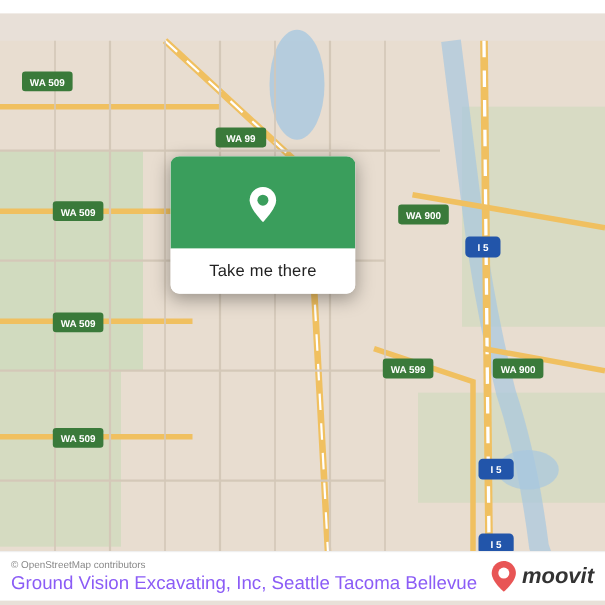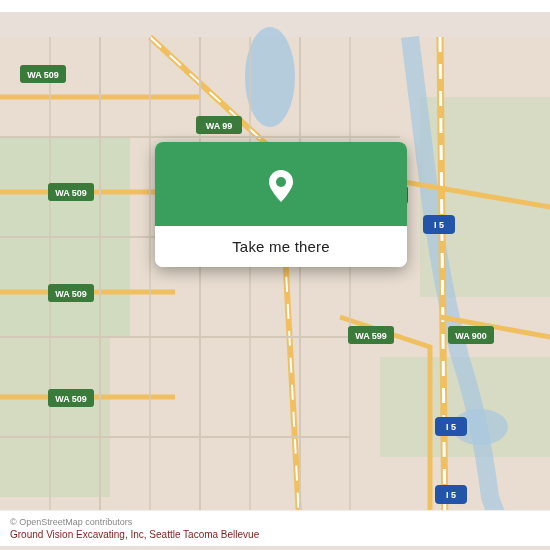--- a/index.html
+++ b/index.html
@@ -34,21 +34,21 @@
       top: 0; left: 0;
       width: 100%;
       height: 100%;
     }
 
     
     #popup-card {
       position: absolute;
       top: 130px;
       left: 155px;
-      width: 252px;
+      width: 168px;
       background: white;
       border-radius: 8px;
       box-shadow: 0 4px 16px rgba(0,0,0,0.35);
       display: flex;
       flex-direction: column;
       align-items: center;
       overflow: hidden;
       z-index: 10;
     }
 
@@ -99,22 +99,22 @@
       flex-direction: column;
     }
 
     #attribution {
       font-size: 9px;
       color: #888;
       margin-bottom: 2px;
     }
 
     #place-name {
-      font-size: 10px;
-      color: #7f1d1d;
+      font-size: 17px;
+      color: #8b5cf6;
       font-weight: 400;
     }
 
     #moovit-logo {
       display: flex;
       align-items: center;
       gap: 3px;
     }
 
     .moovit-m {
@@ -220,14 +220,22 @@
       </svg>
     </div>
     <button id="popup-button">Take me there</button>
   </div>
 
   <div id="bottom-bar">
     <div id="bottom-left">
       <span id="attribution">© OpenStreetMap contributors</span>
       <span id="place-name">Ground Vision Excavating, Inc, Seattle Tacoma Bellevue</span>
     </div>
+    <div id="moovit-logo">
+
+      <svg width="26" height="30" viewBox="0 0 26 30">
+        <path d="M13 1 C7 1 2 6 2 12 C2 20 13 29 13 29 C13 29 24 20 24 12 C24 6 19 1 13 1Z" fill="#e85555"></path>
+        <circle cx="13" cy="12" r="5" fill="white"></circle>
+      </svg>
+      <span class="moovit-m">moovit</span>
+    </div>
   </div>
 </div>
 
 </body></html>

